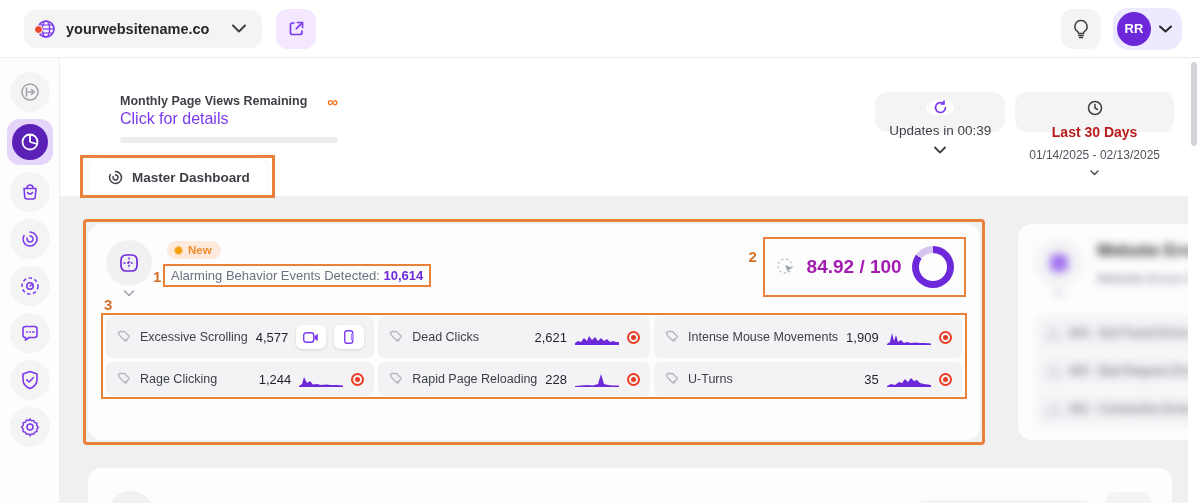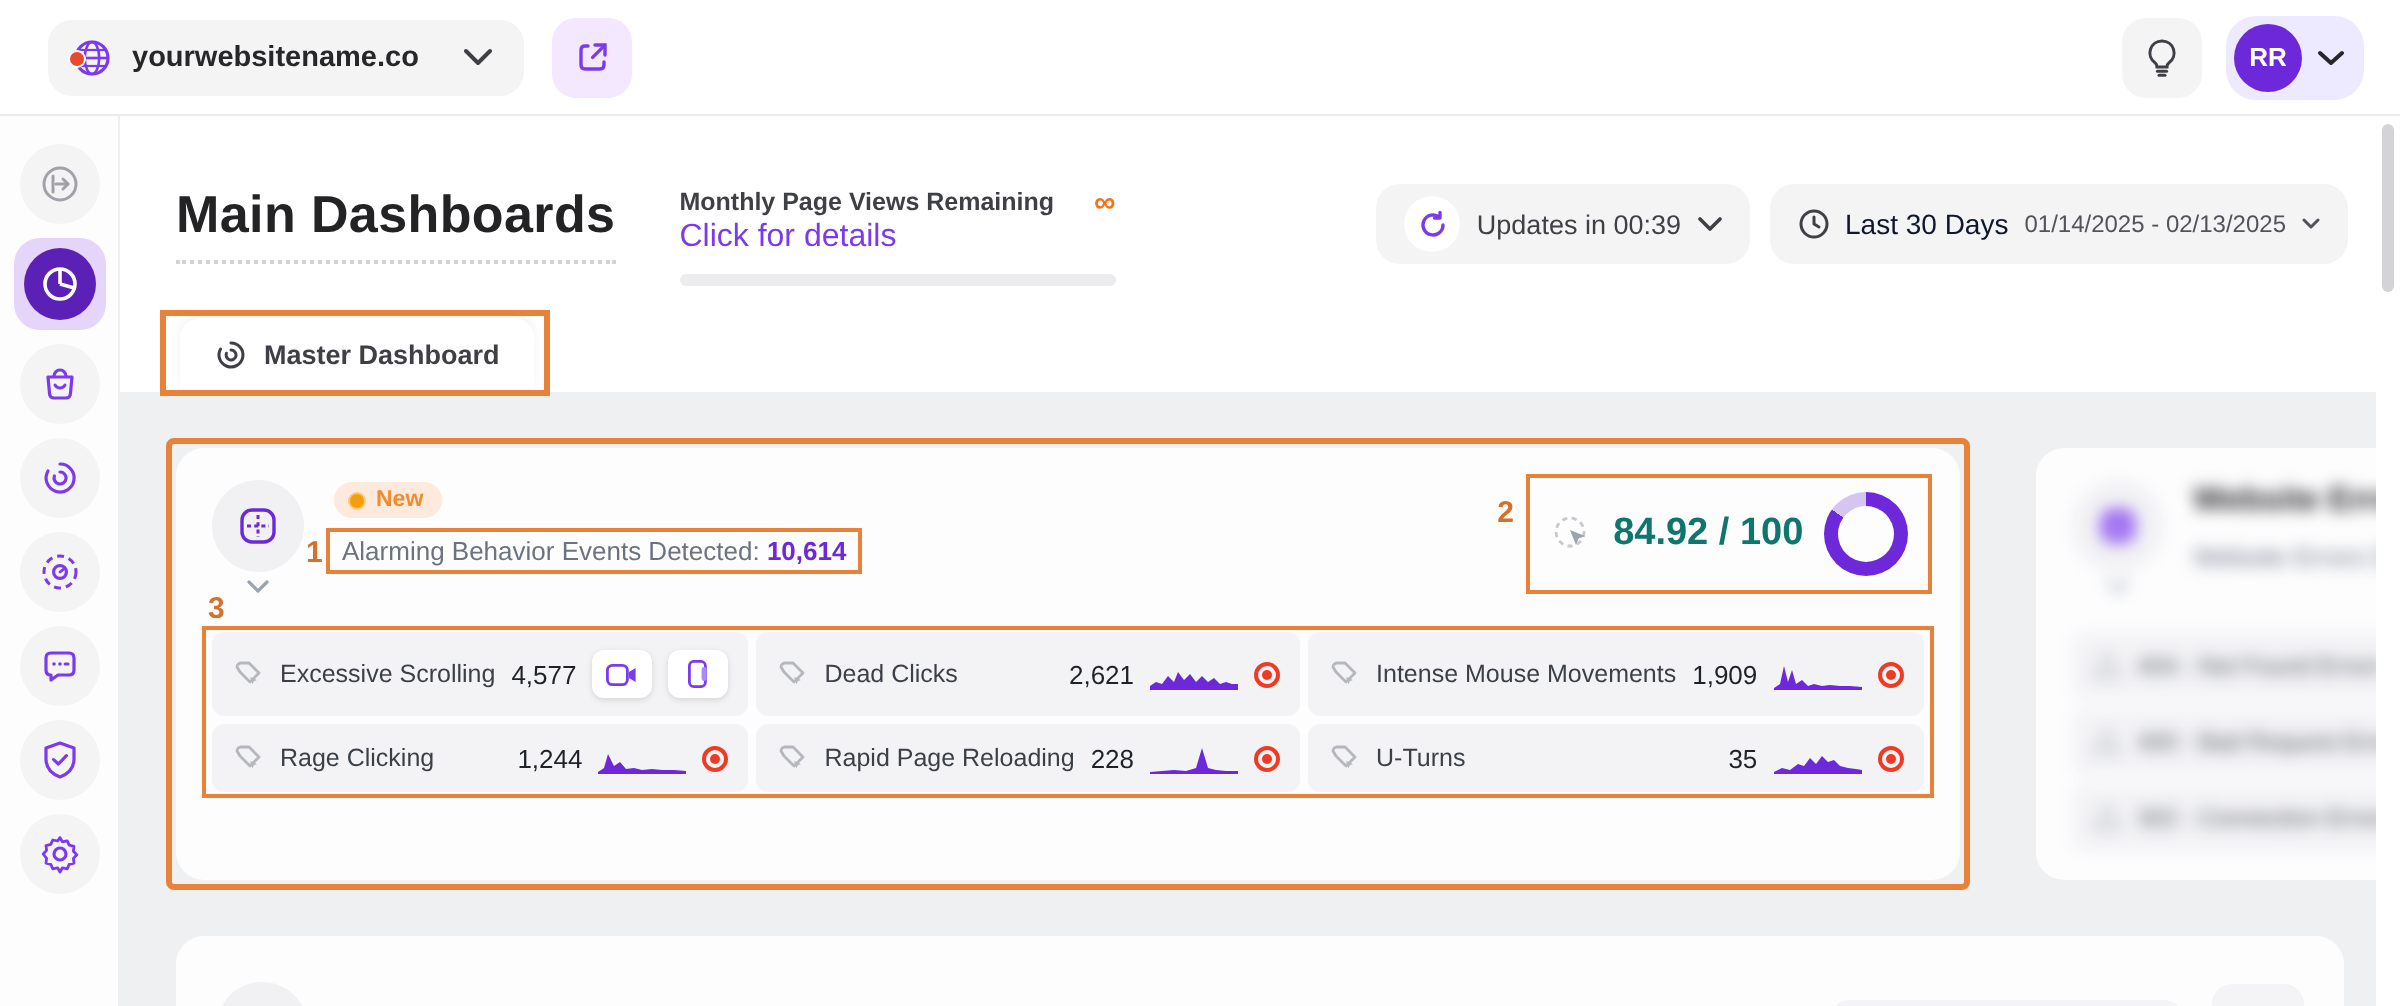--- a/index.html
+++ b/index.html
@@ -43,25 +43,25 @@
   .page-title { font-size:26px; font-weight:700; color:#232326; padding-bottom:7px;
     border-bottom:2px dotted #cfd2d6; letter-spacing:.2px; }
   .quota { margin-left:32px; width:218px; padding-top:2px; }
   .quota-top { display:flex; align-items:flex-start; }
   .quota-label { font-size:12.5px; font-weight:700; color:#3f3f46; }
   .quota-link { font-size:16px; color:#7c3aed; cursor:pointer; margin-top:2px; }
   .quota-inf { margin-left:auto; color:#f97316; font-size:15px; font-weight:700; line-height:1; }
   .quota-bar { margin-top:9px; height:6px; border-radius:3px; background:#ececee; }
   .head-pills { margin-left:auto; display:flex; gap:10px; }
   .pill { display:flex; align-items:center; gap:8px; background:#f4f4f5; border-radius:12px;
-    padding:8px 14px; cursor:pointer; height:40px; }
+    padding:8px 14px; cursor:pointer; height:40px;flex-direction:column; }
   .refresh-circle { width:28px; height:28px; border-radius:50%; background:#fff;
     display:flex; align-items:center; justify-content:center; }
   .pill-text { font-size:13.5px; color:#3f3f46; }
-  .pill-bold { font-size:14px; font-weight:400; color:#0f172a; }
+  .pill-bold { font-size:14px; font-weight:700; color:#b91c1c; }
   .pill-range { font-size:12px; color:#52525b; }
 
   
   .tabs-row { display:flex; align-items:flex-end; margin-top:16px; padding-left:2px; }
   .tab { display:flex; align-items:center; gap:8px; padding:10px 17px; font-size:13.5px;
     font-weight:600; color:#3f3f46; cursor:pointer; border-radius:10px 10px 0 0; }
   .tab.active { background:#fff; position:relative; box-shadow:0 -2px 6px rgba(0,0,0,.05);align-items:center; }
   .ann-tab { position:absolute; inset:-4px -8px -2px -10px; border:3px solid #e8823b;
     pointer-events:none; z-index:6; }
 
@@ -89,21 +89,21 @@
     border:1.5px solid #fbc97e; }
   .alert-line { position:relative; margin-top:7px; font-size:13px; color:#6b7280;
     display:inline-block; padding:2px 4px; }
   .alert-line .ann-box { inset:-2px -4px; }
   .alert-line .ann-num { left:-14px; top:2px; }
   .alert-val { color:#6d28d9; font-weight:700; }
   .score-group { margin-left:auto; display:flex; align-items:center; gap:10px; position:relative;
     padding:6px 8px; }
   .score-group .ann-box { inset:-3px -4px; }
   .score-group .ann-num { left:-18px; top:8px; }
-  .score-text { font-size:19px; font-weight:700; color:#0f766e; white-space:nowrap; }
+  .score-text { font-size:19px; font-weight:700; color:#a21caf; white-space:nowrap; }
   .donut { width:42px; height:42px; border-radius:50%; position:relative; flex:0 0 auto; }
   .donut::after { content:""; position:absolute; inset:7px; background:#fdfdfe; border-radius:50%; }
 
   .metrics-wrap { position:relative; margin-top:22px; }
   .metrics-wrap .ann-box { inset:-3px -5px; }
   .metrics-wrap .ann-num { top:-20px; left:-2px; }
   .metrics { display:grid; grid-template-columns:1fr 1fr 1fr; gap:4px; }
   .metric { display:flex; align-items:center; gap:8px; background:#f3f3f6; border-radius:6px;
     padding:9px 10px; min-height:34px; }
   .m-label { font-size:12.5px; color:#3b3f46; white-space:nowrap; }
@@ -278,21 +278,20 @@
               <circle cx="10" cy="10" r="3" fill="none" stroke="#7c3aed" stroke-width="1.6"></circle>
               <path d="M10 1.8l1.2 2.1 2.4-.5 1 2.2 2.4.6-.3 2.4 1.7 1.8-1.7 1.8.3 2.4-2.4.6-1 2.2-2.4-.5-1.2 2.1-1.2-2.1-2.4.5-1-2.2-2.4-.6.3-2.4L1.6 10l1.7-1.8-.3-2.4 2.4-.6 1-2.2 2.4.5z" fill="none" stroke="#7c3aed" stroke-width="1.4" stroke-linejoin="round"></path>
             </svg>
         </span>
       </div>
     </div>
 
     <div class="main">
       <div class="page-head">
         <div class="head-row">
-          <h1 class="page-title">Main Dashboards</h1>
           <div class="quota">
             <div class="quota-top">
               <div>
                 <div class="quota-label">Monthly Page Views Remaining</div>
                 <div class="quota-link">Click for details</div>
               </div>
               <span class="quota-inf">∞</span>
             </div>
             <div class="quota-bar"></div>
           </div>

